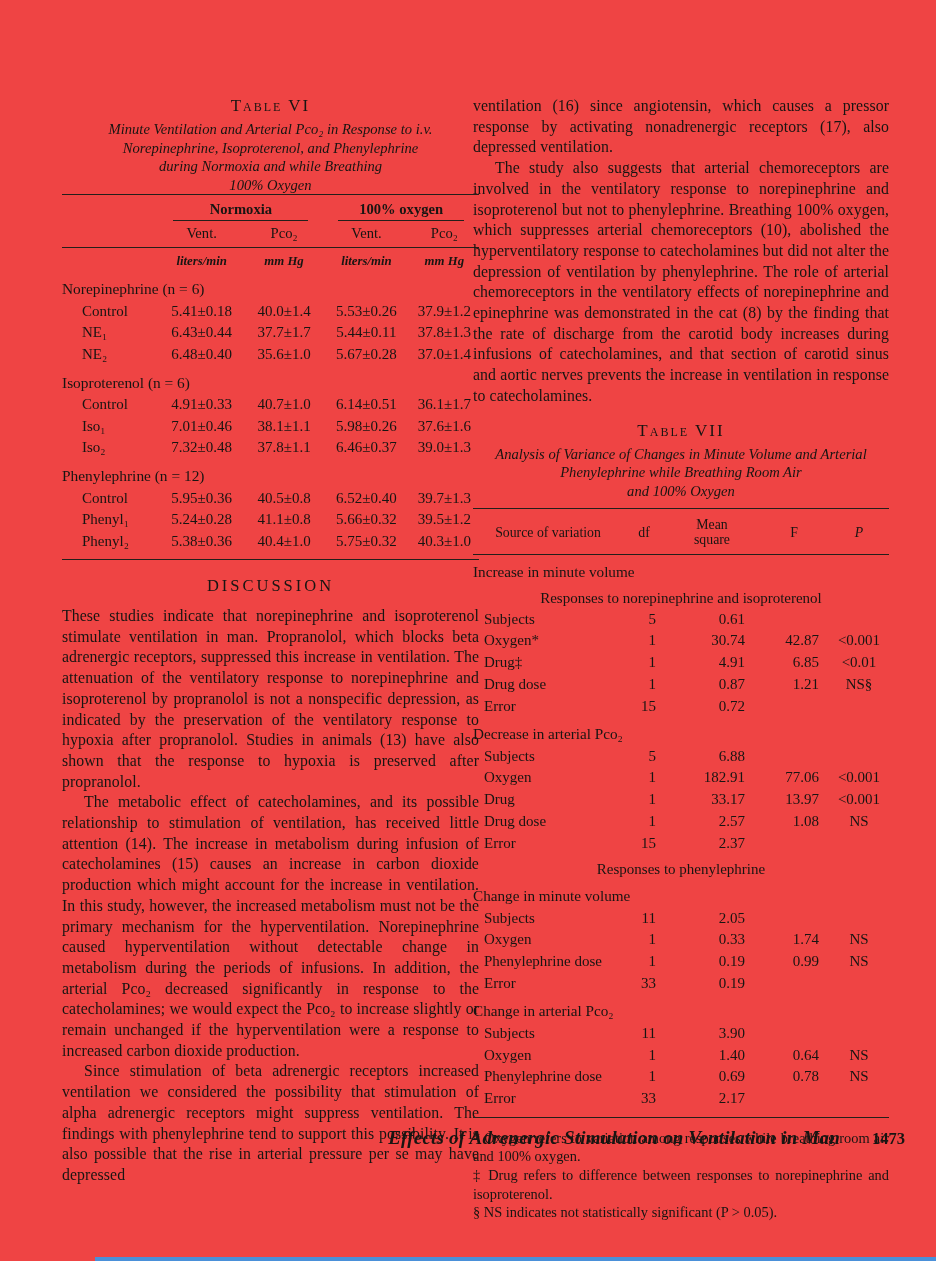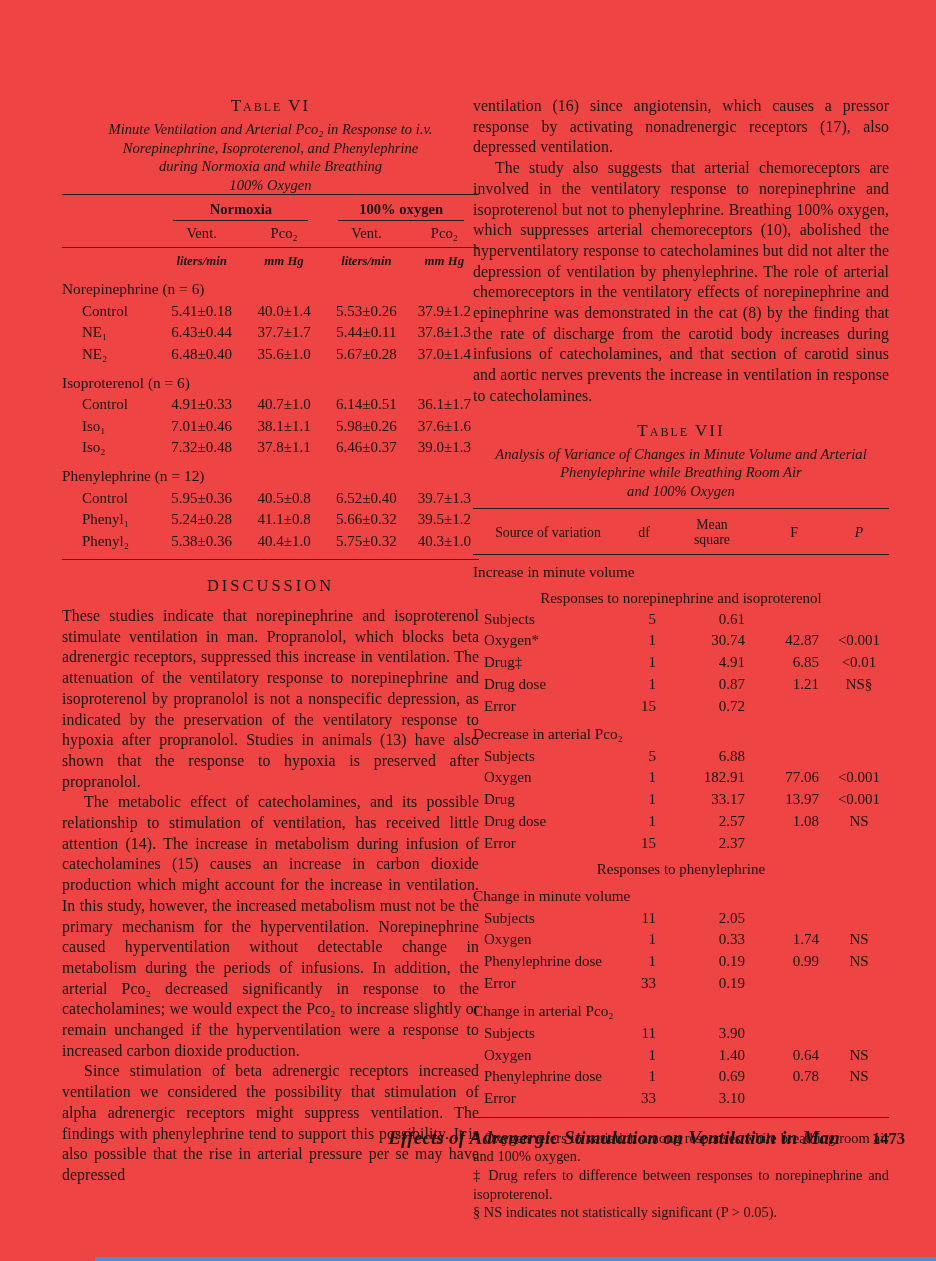--- a/index.html
+++ b/index.html
@@ -373,21 +373,21 @@
             <tr class="drow">
               <td class="rlabel7">Phenylephrine dose</td>
               <td class="df">1</td>
               <td class="ms">0.69</td>
               <td class="f">0.78</td>
               <td class="p">NS</td>
             </tr>
             <tr class="drow">
               <td class="rlabel7">Error</td>
               <td class="df">33</td>
-              <td class="ms">3.10</td>
+              <td class="ms">2.17</td>
               <td class="f"></td>
               <td class="p"></td>
             </tr>
           </tbody>
       </table>
     </section>
 
     <div class="footnotes">
       <p>* Oxygen refers to variation among responses while breathing room air and 100% oxygen.</p>
       <p>‡ Drug refers to difference between responses to norepinephrine and isoproterenol.</p>

